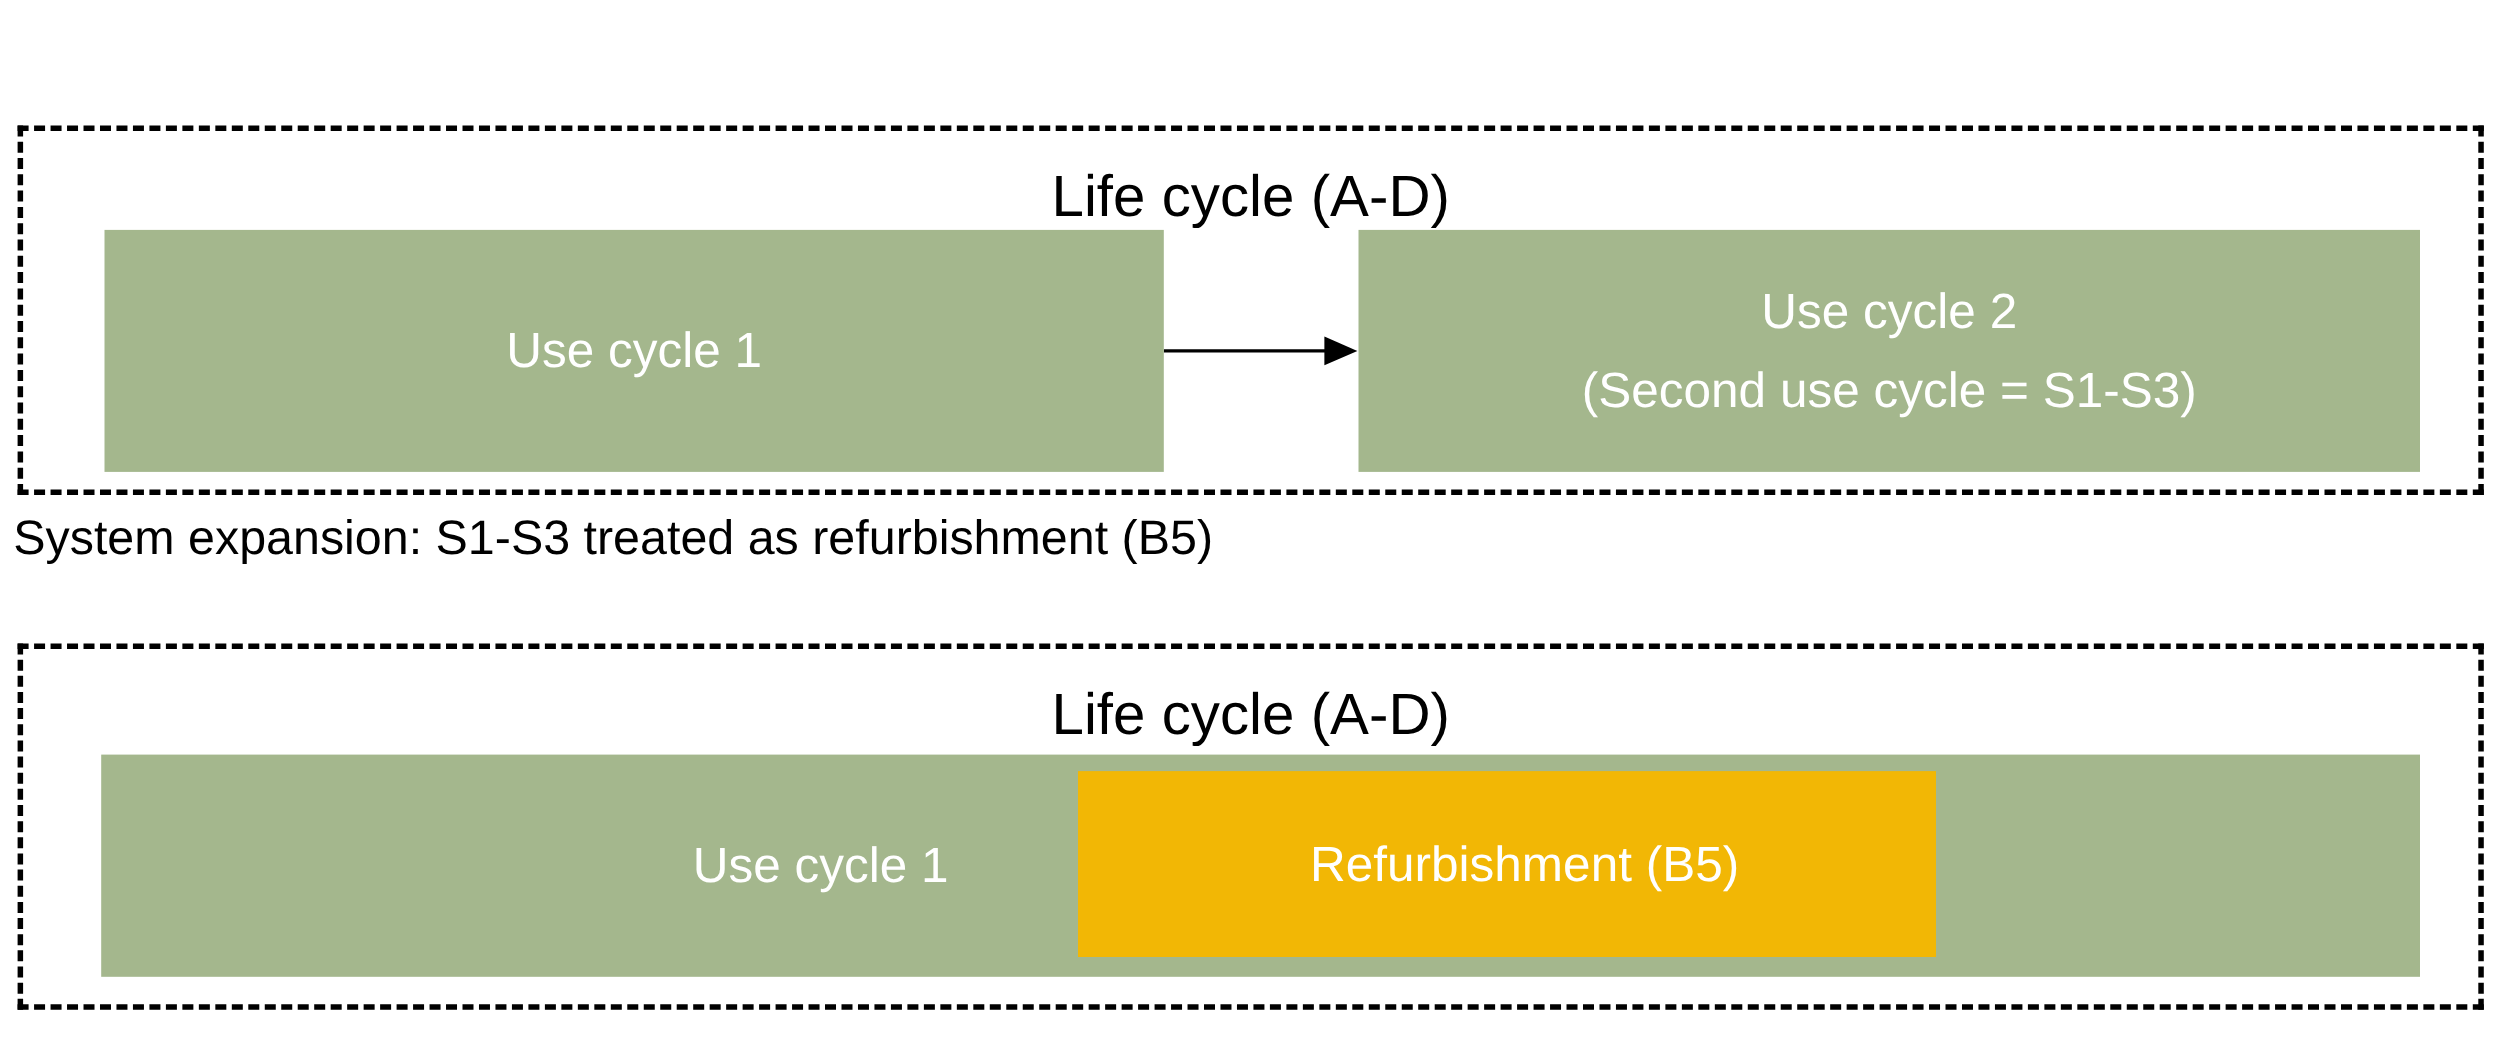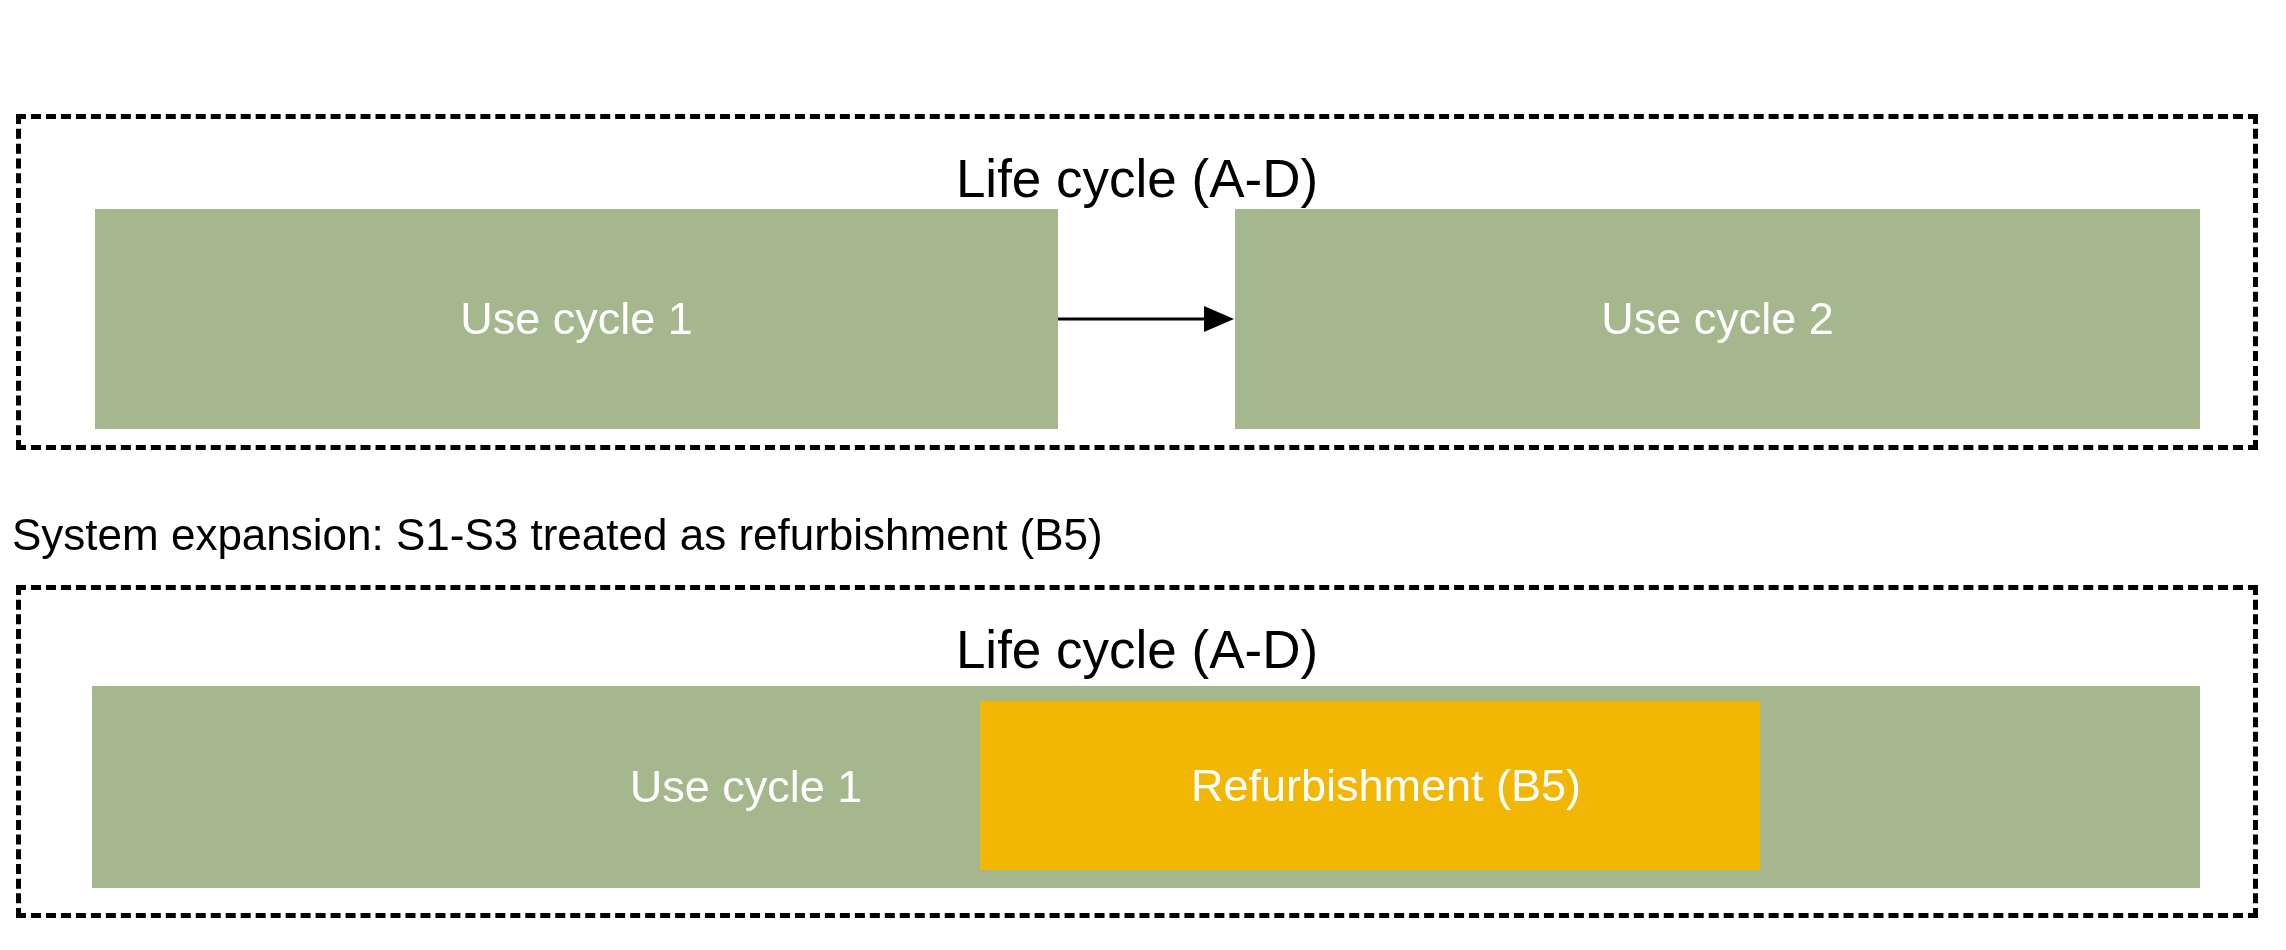--- a/index.html
+++ b/index.html
@@ -21,21 +21,21 @@
   }
   .sec-title{
     position:absolute;
     left:12px;
     font-size:44px;
     line-height:1.2;
     color:var(--title-text);
     white-space:nowrap;
   }
   #title1{top:22px;}
-  #title2{top:509px;}
+  #title2{top:464px;}
   .lifecycle-box{
     position:absolute;
     left:16px;
     width:2242px;
     border:5px dashed var(--border);
     background:transparent;
   }
   #lifecycle1{top:114px;height:336px;}
   #lifecycle2{top:585px;height:333px;}
   .lifecycle-caption{
@@ -114,20 +114,21 @@
 
   <div class="arrow-wrap">
     <svg width="177" height="36" viewBox="0 0 177 36" xmlns="http://www.w3.org/2000/svg">
       <line x1="0" y1="18" x2="148" y2="18" stroke="#000000" stroke-width="3"></line>
       <polygon points="146,5 176,18 146,31" fill="#000000"></polygon>
     </svg>
   </div>
 
   <div class="green-box" id="usecycle2-top">
     <span class="box-line">Use cycle 2</span>
+    <span class="box-line">(Second use cycle = S1-S3)</span>
   </div>
 
   <div class="sec-title" id="title2">System expansion: S1-S3 treated as refurbishment (B5)</div>
 
   <div class="lifecycle-box" id="lifecycle2"></div>
 
   <div class="lifecycle-caption" id="caption2">Life cycle (A-D)</div>
 
   <div class="green-box" id="usecycle1-bottom">
     <span class="box-line floating-label">Use cycle 1</span>

